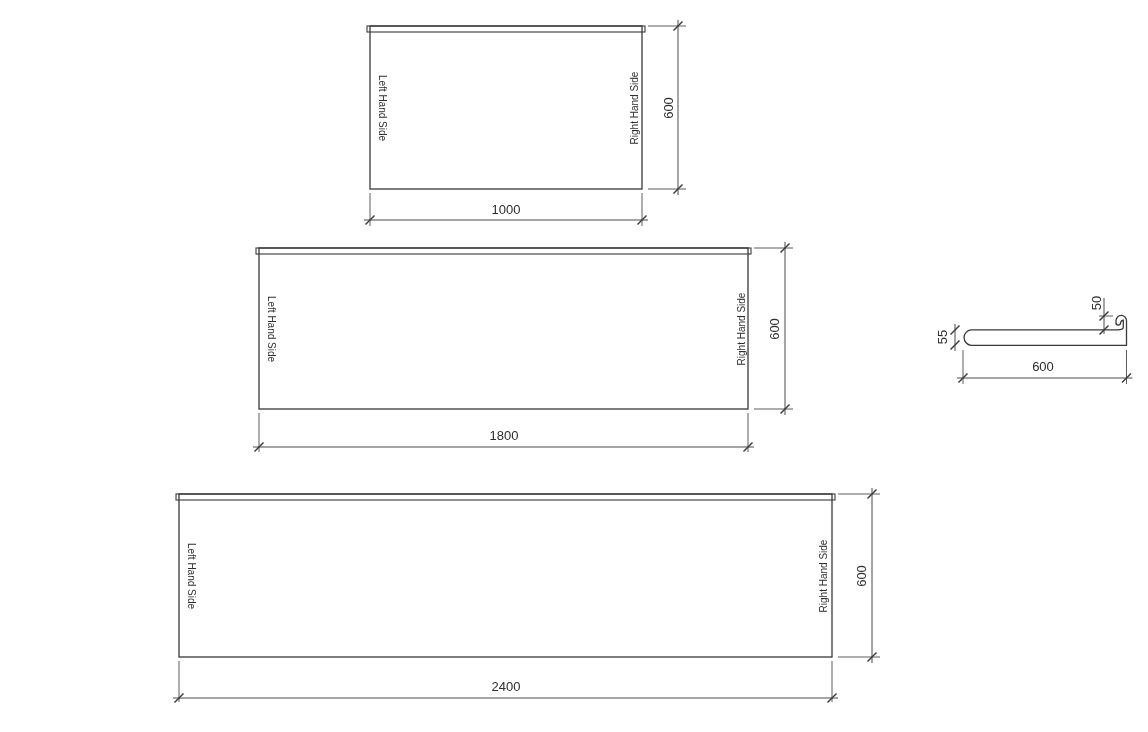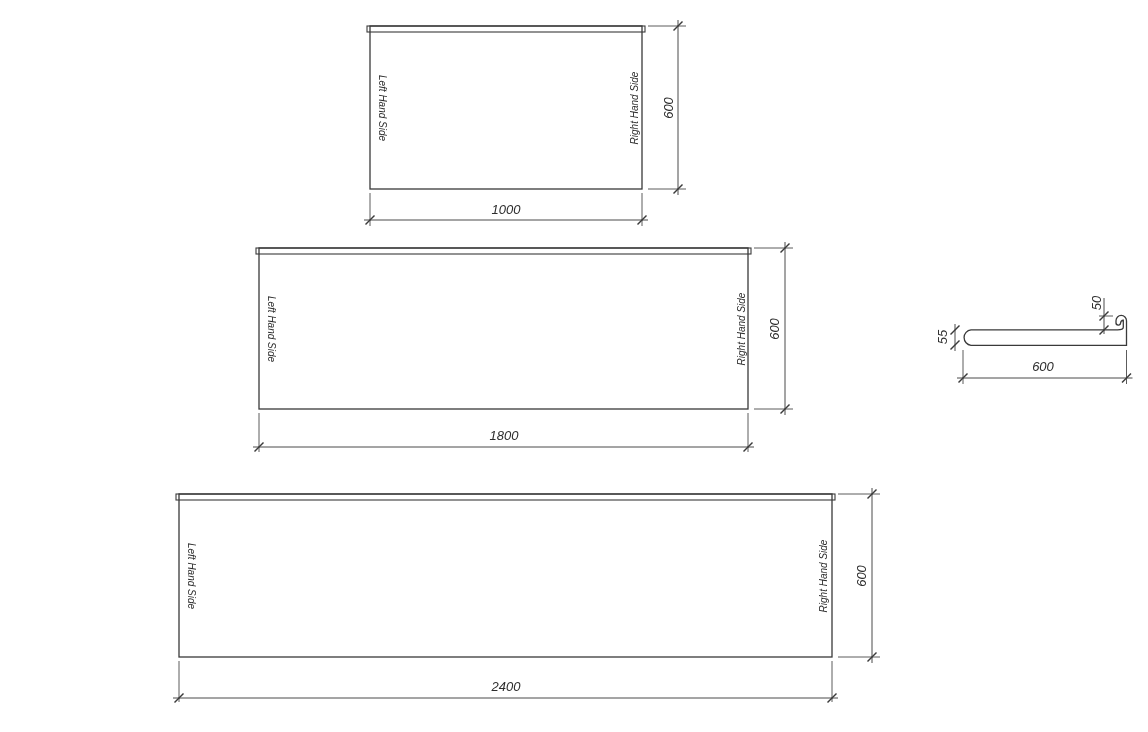--- a/index.html
+++ b/index.html
@@ -7,21 +7,20 @@
     padding: 0;
     background: #ffffff;
     font-family: "Liberation Sans", sans-serif;
   }
   .canvas {
     position: relative;
     width: 1148px;
     height: 732px;
     background: #ffffff;
     overflow: hidden;
-    font-style: italic;
   }
   svg { display: block; }
   .outline {
     fill: none;
     stroke: #3a3a3a;
     stroke-width: 1.3;
   }
   .band {
     fill: none;
     stroke: #3a3a3a;

